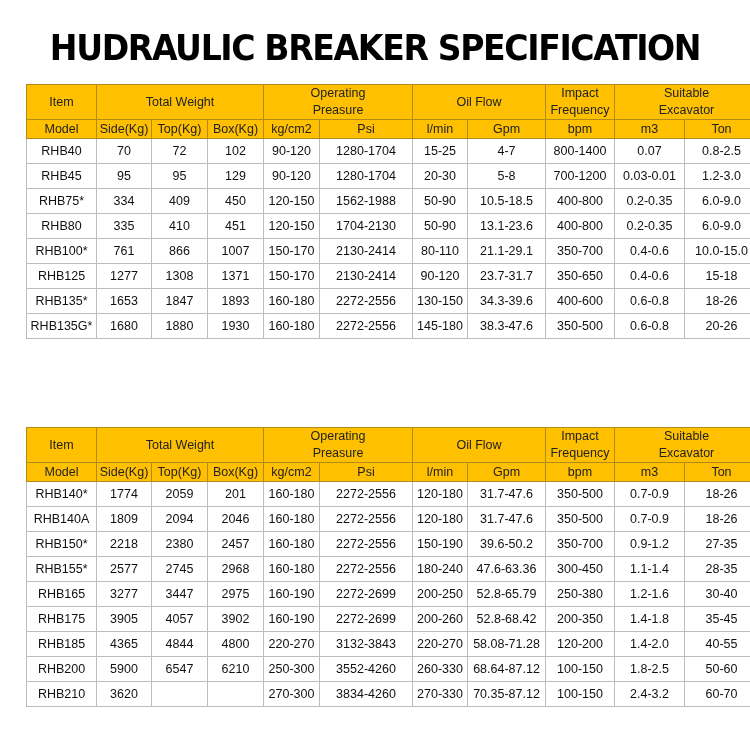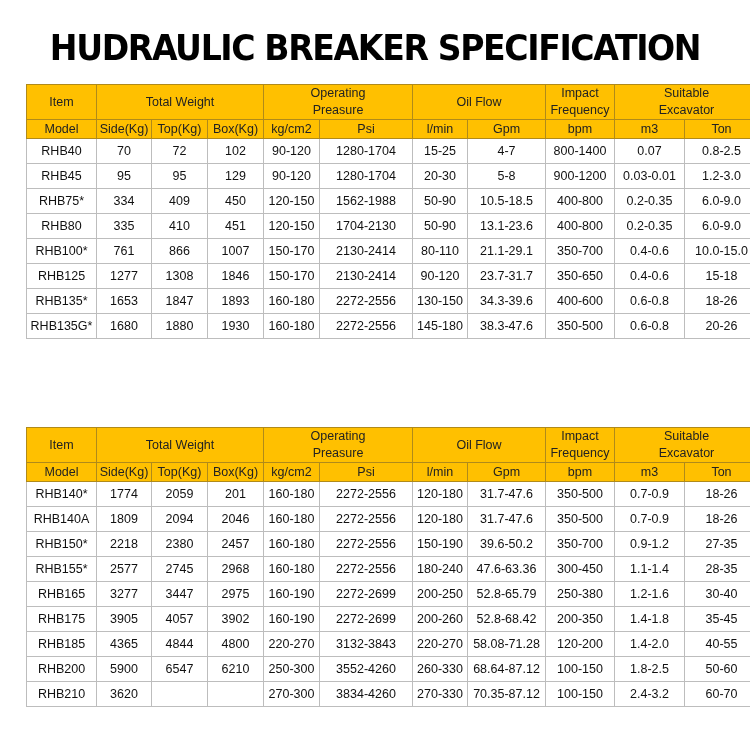--- a/index.html
+++ b/index.html
@@ -77,21 +77,21 @@
       </tr>
       <tr>
         <td>RHB45</td>
         <td>95</td>
         <td>95</td>
         <td>129</td>
         <td>90-120</td>
         <td>1280-1704</td>
         <td>20-30</td>
         <td>5-8</td>
-        <td>900-1200</td>
+        <td>700-1200</td>
         <td>0.03-0.01</td>
         <td>1.2-3.0</td>
       </tr>
       <tr>
         <td>RHB75*</td>
         <td>334</td>
         <td>409</td>
         <td>450</td>
         <td>120-150</td>
         <td>1562-1988</td>
@@ -124,21 +124,21 @@
         <td>80-110</td>
         <td>21.1-29.1</td>
         <td>350-700</td>
         <td>0.4-0.6</td>
         <td>10.0-15.0</td>
       </tr>
       <tr>
         <td>RHB125</td>
         <td>1277</td>
         <td>1308</td>
-        <td>1846</td>
+        <td>1371</td>
         <td>150-170</td>
         <td>2130-2414</td>
         <td>90-120</td>
         <td>23.7-31.7</td>
         <td>350-650</td>
         <td>0.4-0.6</td>
         <td>15-18</td>
       </tr>
       <tr>
         <td>RHB135*</td>

